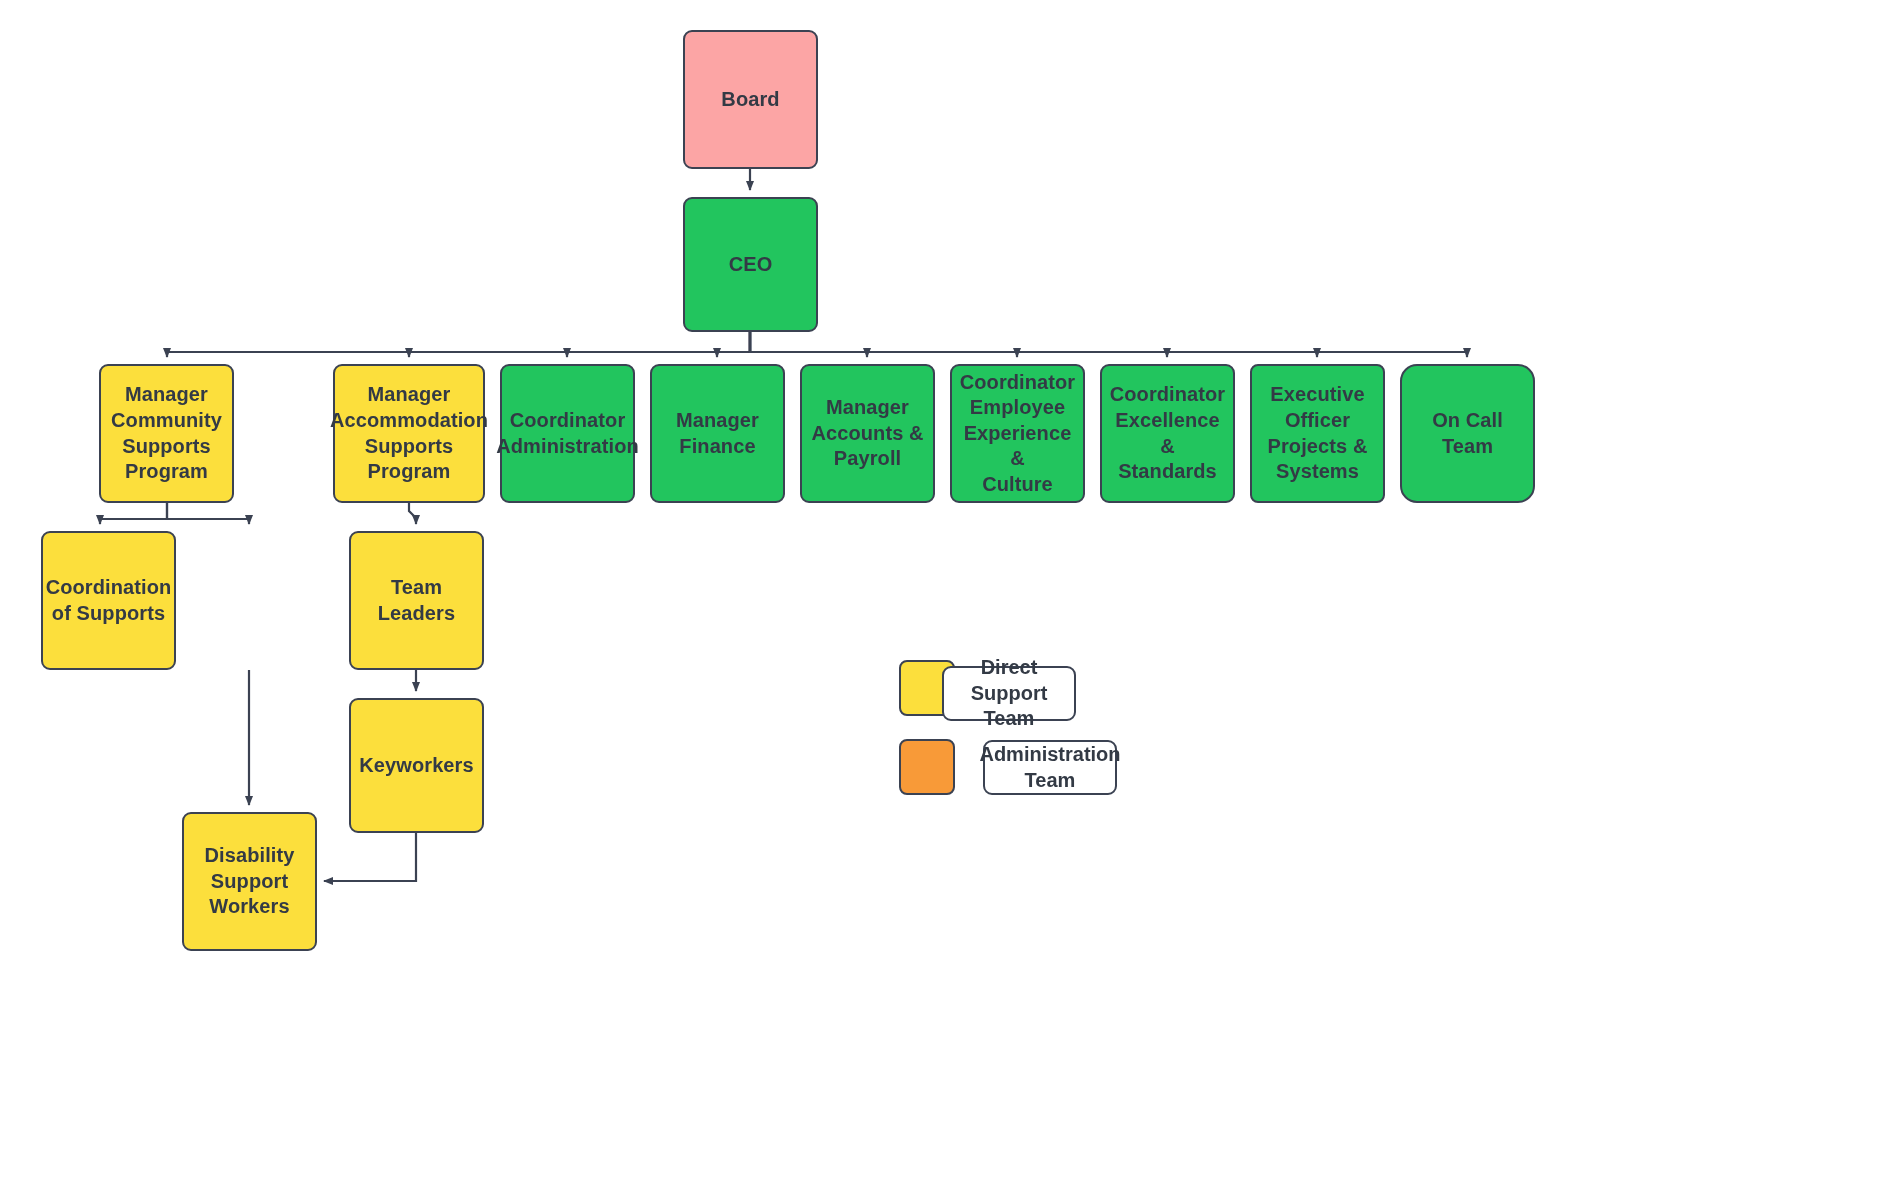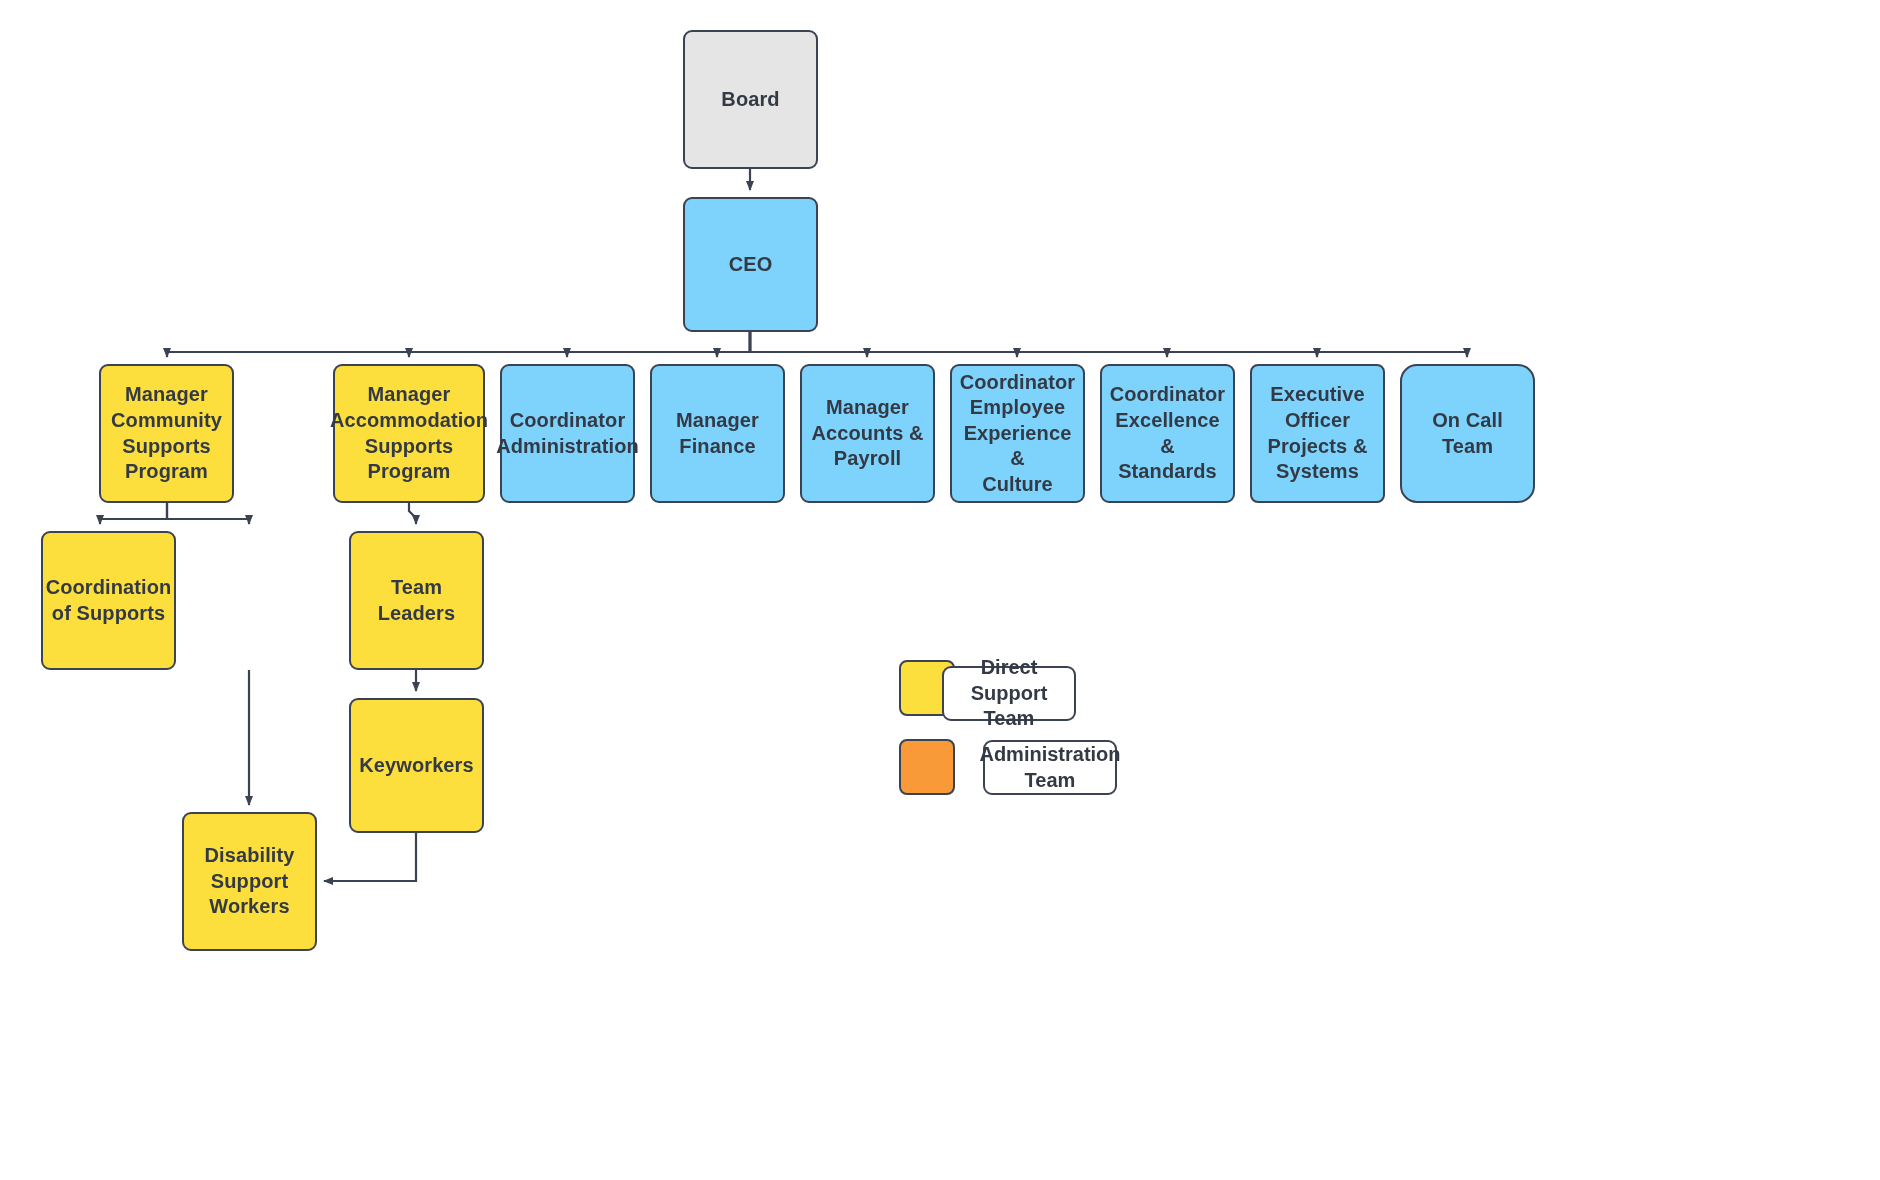--- a/index.html
+++ b/index.html
@@ -38,23 +38,23 @@
     justify-content: center;
     text-align: center;
     color: #333a45;
     font-weight: bold;
     font-size: 20px;
     line-height: 1.28;
     letter-spacing: 0.1px;
     padding: 4px 6px;
     white-space: pre-line;
   }
-  .node.blue   { background: #e5e5e5; }
+  .node.blue   { background: #fca5a5; }
   .node.yellow { background: #fcdf3c; }
-  .node.orange { background: #7dd3fc; }
+  .node.orange { background: #22c55e; }
 
   .legend-swatch {
     position: absolute;
     box-sizing: border-box;
     width: 56px;
     height: 56px;
     border: 2px solid #3b4252;
     border-radius: 8px;
   }
   .legend-label {

